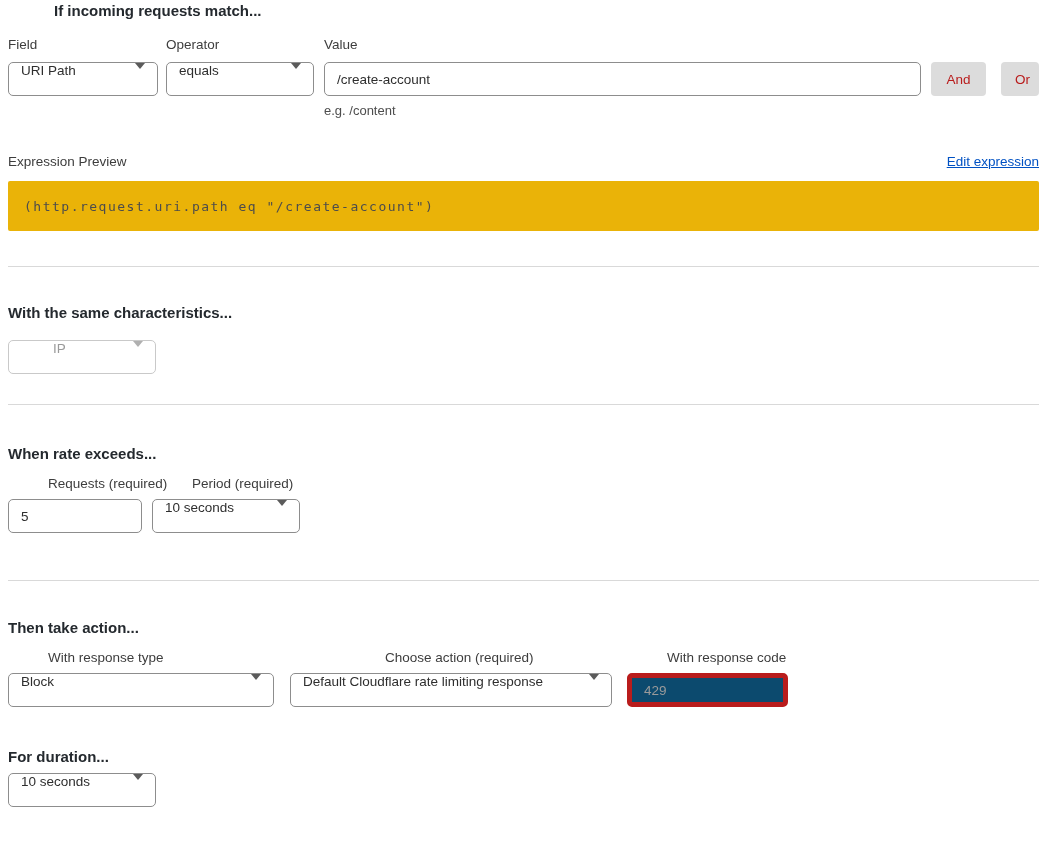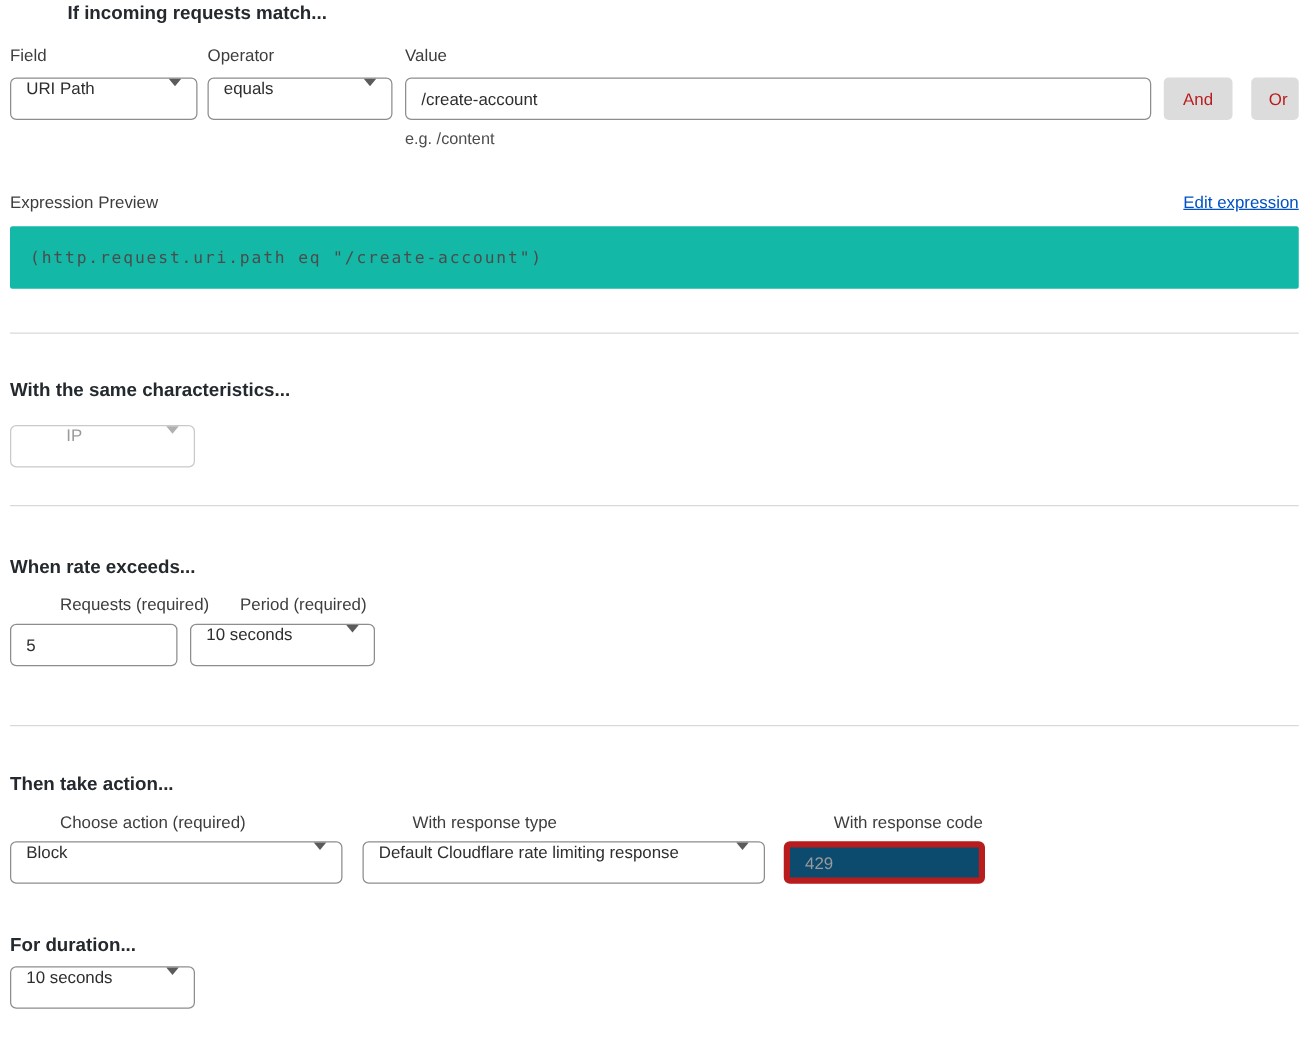--- a/index.html
+++ b/index.html
@@ -99,21 +99,21 @@
   }
   .link {
     font-size: 13.5px;
     color: #0051c3;
     text-decoration: underline;
     cursor: pointer;
   }
   .preview-box {
     margin-top: 12px;
     height: 50px;
-    background: #14b8a6;
+    background: #eab308;
     border-radius: 2px;
     display: flex;
     align-items: center;
     padding: 0 16px;
     font-family: "DejaVu Sans Mono", monospace;
     font-size: 13px;
     letter-spacing: 1.5px;
     color: #4c4c4c;
     white-space: pre;
   }
@@ -208,22 +208,22 @@
     <div class="control select w-period">
       <span>10 seconds</span>
       <span class="chevron"></span>
     </div>
   </div>
 
   <hr class="divider divider-3">
 
   <h2 class="section-heading h4">Then take action...</h2>
   <div class="labels-row mt15">
+    <div class="field-label w-resptype">With response type</div>
     <div class="field-label w-action">Choose action (required)</div>
-    <div class="field-label w-resptype">With response type</div>
     <div class="field-label w-respcode">With response code</div>
   </div>
   <div class="controls-row mt8">
     <div class="control select w-action">
       <span>Block</span>
       <span class="chevron"></span>
     </div>
     <div class="control select w-resptype">
       <span>Default Cloudflare rate limiting response</span>
       <span class="chevron"></span>

